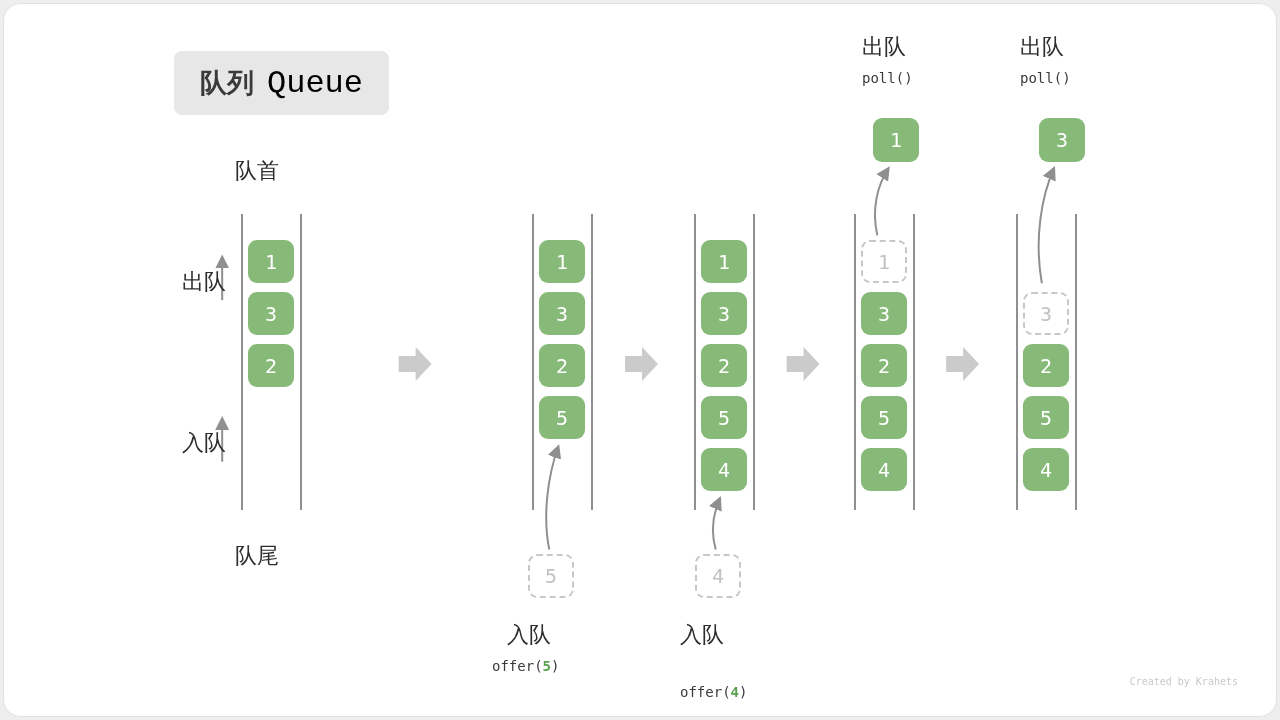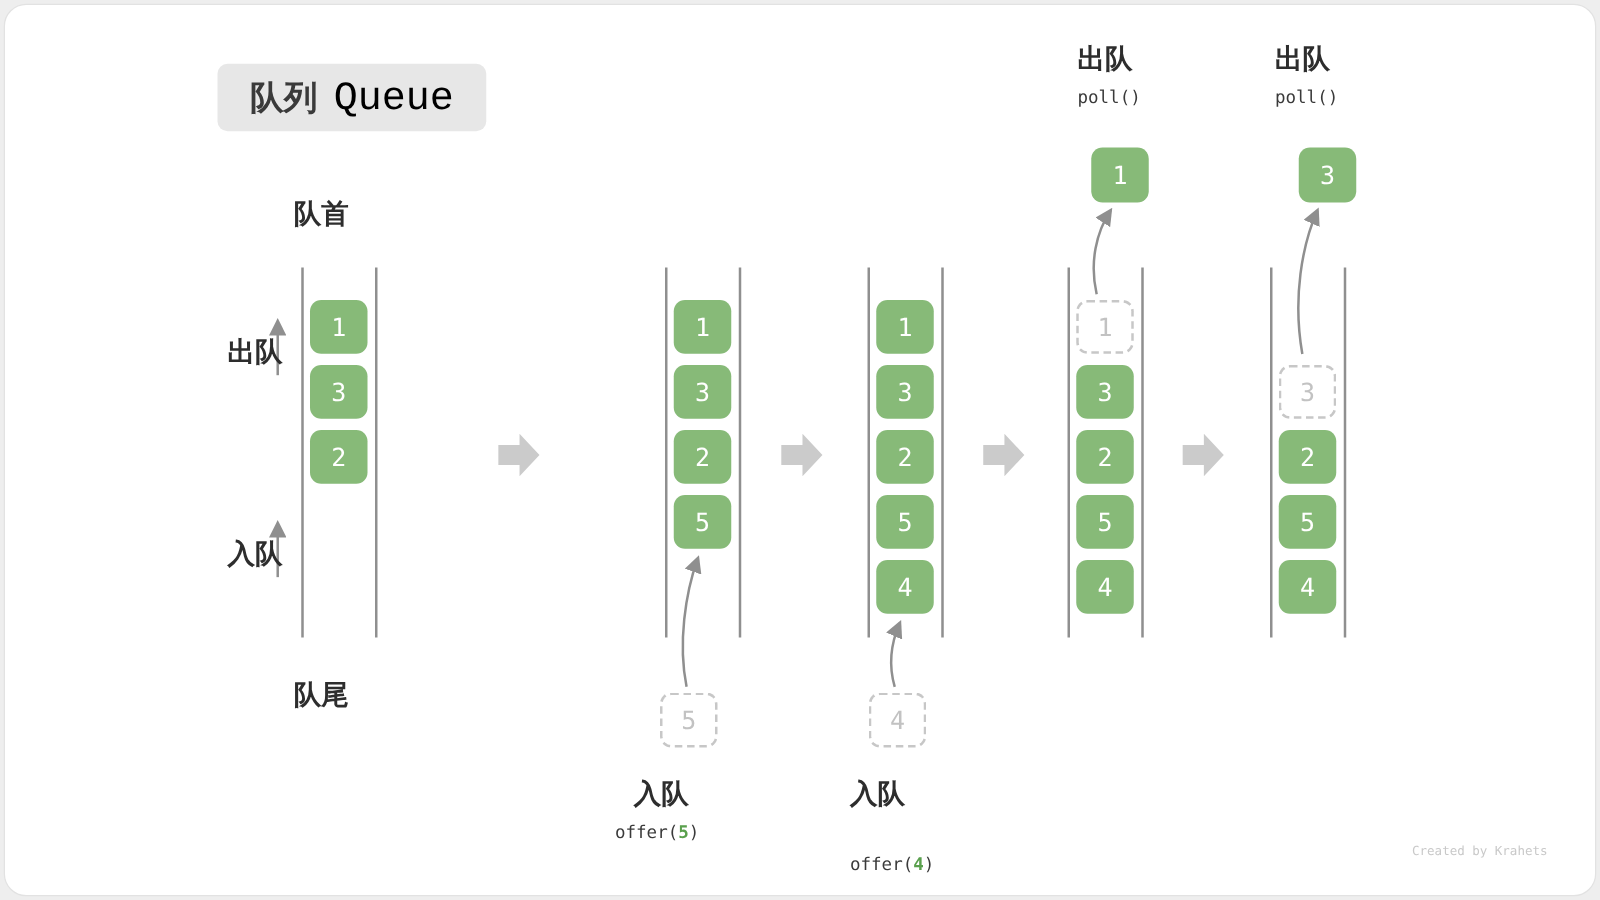--- a/index.html
+++ b/index.html
@@ -4,26 +4,26 @@
 <style>
   * { margin:0; padding:0; box-sizing:border-box; }
   html,body { width:1280px; height:720px; overflow:hidden; }
   body { background:#eeeeee; font-family:"Liberation Sans", sans-serif; }
 
   .canvas { position:absolute; left:3px; top:3px; width:1274px; height:714px;
             background:#ffffff; border:1px solid #e2e2e2; border-radius:18px; overflow:hidden; }
 
   .overlay { position:absolute; left:0; top:0; width:100%; height:100%; pointer-events:none; }
 
-  .badge { position:absolute; left:170px; top:47px; height:54px; padding:0 26px;
+  .badge { position:absolute; left:170px; top:47px; height:64px; padding:0 26px;
            background:#e7e7e7; border-radius:8px; display:flex; align-items:center; gap:13px; }
   .badge .zh { font-size:27px; font-weight:700; color:#3a3a3a; }
   .badge .en { font-family:Liberation Mono, monospace; font-size:32px; color:#000000; }
 
-  .zh-label { position:absolute; font-size:22px; font-weight:700; color:#2d2d2d; line-height:1.1; }
+  .zh-label { position:absolute; font-size:22px; font-weight:400; color:#2d2d2d; line-height:1.1; }
   .code { position:absolute; font-family:"DejaVu Sans Mono", monospace; font-size:14px; color:#3a3a3a; line-height:1.1; }
   .code .num { color:#5aa04d; font-weight:700; }
 
   .queue { position:absolute; top:210px; width:61px; height:296px; }
   .rail { position:absolute; top:0; width:2px; height:100%; background:#8f8f8f; }
   .rail-left { left:0; } .rail-right { right:0; }
 
   .cell { position:absolute; left:7px; width:46px; height:43px; border-radius:9px;
           background:#87ba78; color:#ffffff;
           font-family:"DejaVu Sans Mono", monospace; font-size:20px;

